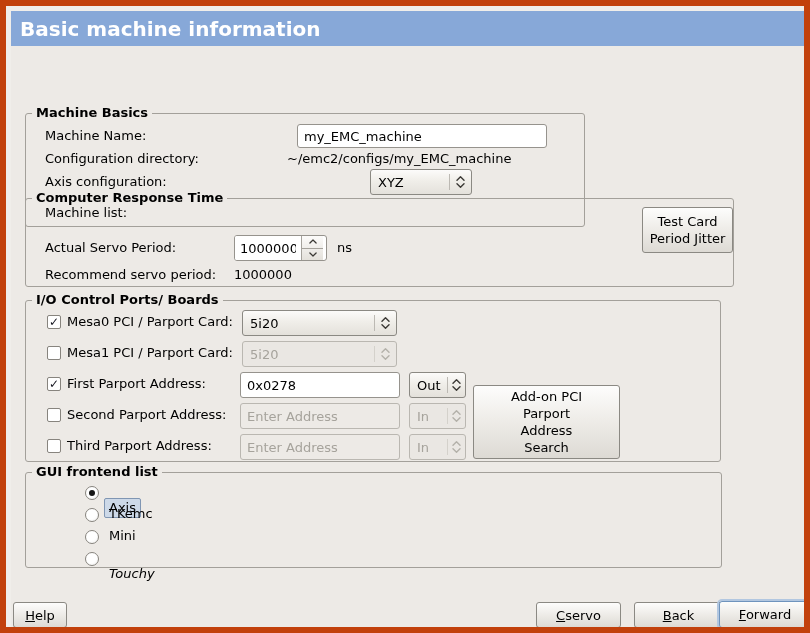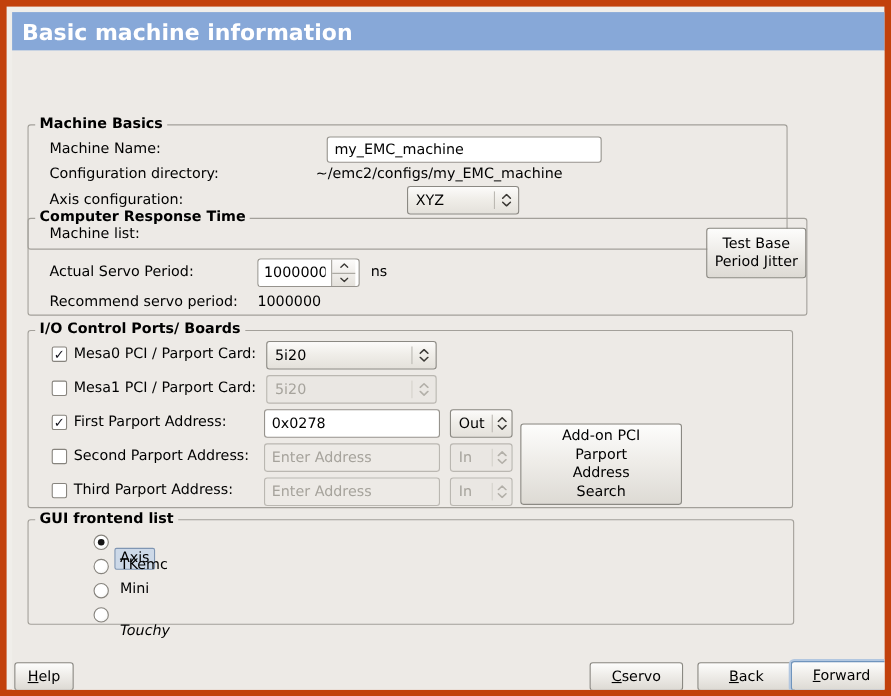--- a/index.html
+++ b/index.html
@@ -145,21 +145,21 @@
 <body>
 
 <div class="window">
 
   <div class="titlebar">
     <span class="title">Basic machine information</span>
   </div>
 
   <div class="content">
 
-    <div class="frame" style="left:14px; top:67px; width:691px; height:114px;">
+    <div class="frame" style="left:14px; top:67px; width:560px; height:114px;">
       <span class="frame-legend">Machine Basics</span>
 
       <span class="lbl" style="left:19px; top:14px;">Machine Name:</span>
       <input class="entry" style="left: 271px; top: 10px; width: 250px; height: 24px;" type="text" value="my_EMC_machine">
 
       <span class="lbl" style="left:19px; top:37px;">Configuration directory:</span>
       <span class="val" style="left:261px; top:37px;">~/emc2/configs/my_EMC_machine</span>
 
       <span class="lbl" style="left:19px; top:60px;">Axis configuration:</span>
       <div class="combo" style="left:344px; top:55px; width:102px; height:26px;">
@@ -175,21 +175,21 @@
         </span>
       </div>
 
       <span class="lbl" style="left:19px; top:91px;">Machine list:</span>
     </div>
 
     <div class="frame" style="left:14px; top:152px; width:709px; height:89px;">
       <span class="frame-legend">Computer Response Time</span>
 
       <div class="btn" style="left:616px; top:8px; width:91px; height:46px;">
-        <span class="btn-line">Test Base</span>
+        <span class="btn-line">Test Card</span>
         <span class="btn-line">Period Jitter</span>
       </div>
 
       <span class="lbl" style="left:19px; top:41px;">Actual Servo Period:</span>
       <div class="spin" style="left:208px; top:36px; width:93px; height:26px;">
         <input type="text" value="1000000" style="">
         <span class="spin-col">
           <span class="spin-btn">
             <svg class="chev" width="8" height="5" viewBox="0 0 9 5">
                 <path d="M1 4.2 L4.5 0.8 L8 4.2"></path>

